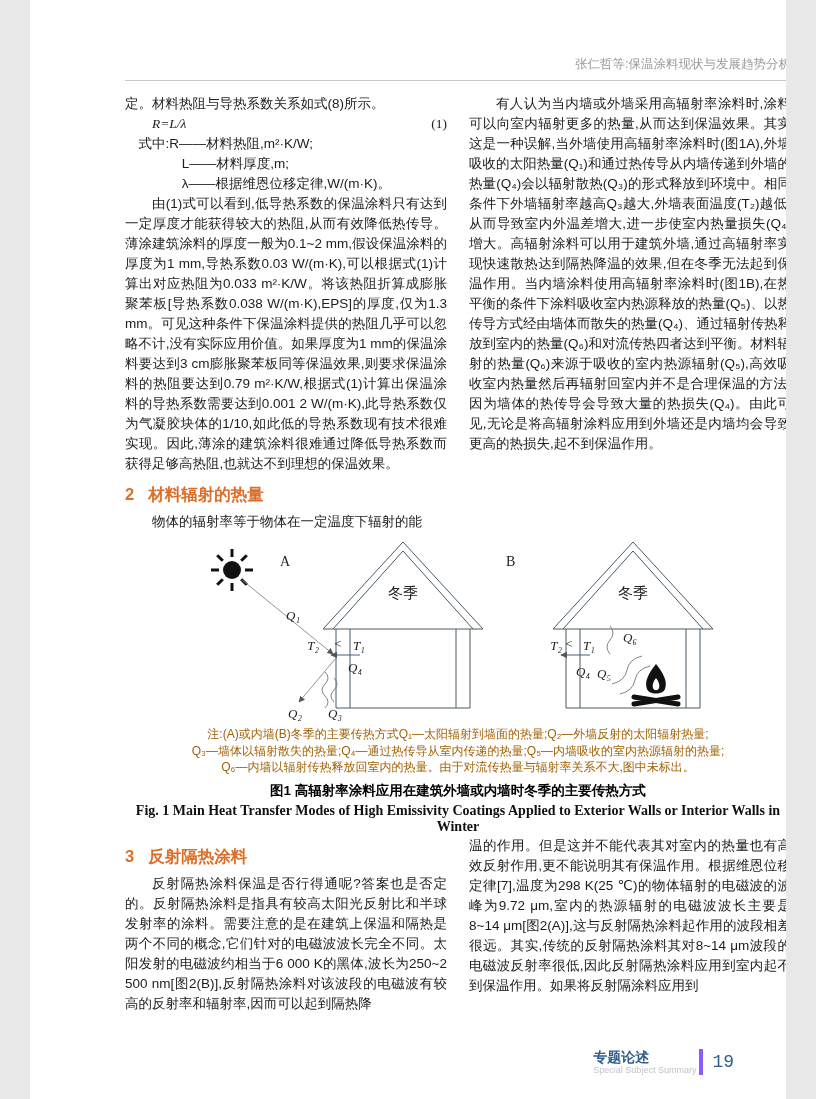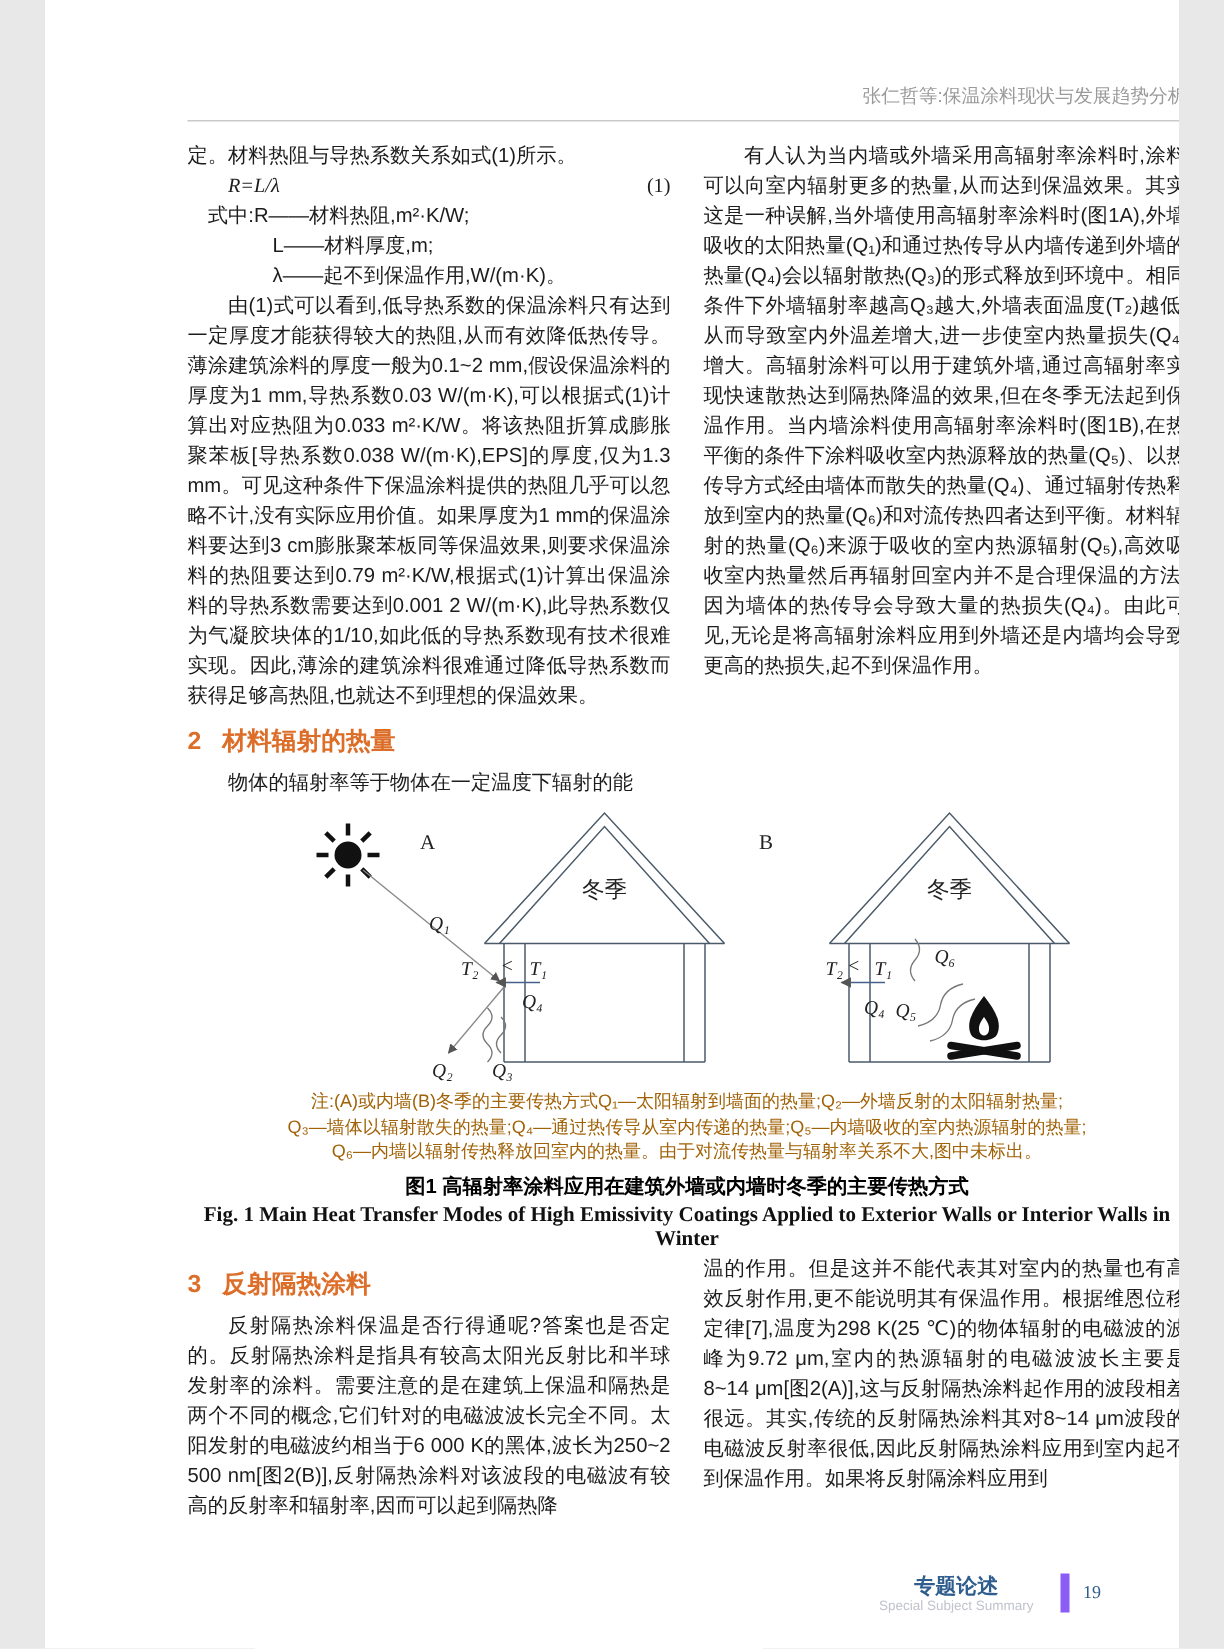--- a/index.html
+++ b/index.html
@@ -54,28 +54,28 @@
     font-size:14px; color:#111;
   }
 
   .cols-bottom { margin-top:1px; }
 
   .footer {
     position:absolute; right:52px; bottom:24px;
     display:flex; align-items:center;
   }
   .footer-labels {
-    text-align:center; padding-right:18px;
-    border-right:6px solid #8b5cf6; line-height:1.15;
+    text-align:left; padding-right:3px;
+    border-right:4px solid #8b5cf6; line-height:1.15;
   }
   .footer-zh { color:#2f5e8e; font-weight:bold; font-size:14px; }
   .footer-en { color:#c0c3cb; font-size:9px; }
   .page-num {
-    color:#2f5e8e; font-size:12px; padding-left:9px;
-    font-family:Liberation Serif, serif;
+    color:#2f5e8e; font-size:18px; padding-left:9px;
+    font-family:Liberation Mono, monospace;
   }
 
   .svgtext {
     font-family:"Liberation Serif","DejaVu Serif",serif;
     font-style:italic; font-size:13px; fill:#222;
   }
   .svgcjk {
     font-family:"Liberation Sans","DejaVu Sans",sans-serif;
     font-style:normal; font-size:15px; fill:#222;
   }
@@ -87,28 +87,28 @@
 </head>
 <body>
 
 <div class="page">
   <div class="content">
 
     <div class="running-head">张仁哲等:保温涂料现状与发展趋势分析</div>
 
     <div class="cols cols-top">
       <div class="col">
-        <p class="noindent">定。材料热阻与导热系数关系如式(1)所示。</p>
+        <p class="noindent">定。材料热阻与导热系数关系如式(8)所示。</p>
         <div class="formula-row">
           <span class="formula-body">R=L/λ</span>
           <span class="formula-num">(1)</span>
         </div>
         <p class="where1">式中:R——材料热阻,m²·K/W;</p>
         <p class="where2">L——材料厚度,m;</p>
-        <p class="where2">λ——起不到保温作用,W/(m·K)。</p>
+        <p class="where2">λ——根据维恩位移定律,W/(m·K)。</p>
         <p class="indent">由(1)式可以看到,低导热系数的保温涂料只有达到一定厚度才能获得较大的热阻,从而有效降低热传导。薄涂建筑涂料的厚度一般为0.1~2 mm,假设保温涂料的厚度为1 mm,导热系数0.03 W/(m·K),可以根据式(1)计算出对应热阻为0.033 m²·K/W。将该热阻折算成膨胀聚苯板[导热系数0.038 W/(m·K),EPS]的厚度,仅为1.3 mm。可见这种条件下保温涂料提供的热阻几乎可以忽略不计,没有实际应用价值。如果厚度为1 mm的保温涂料要达到3 cm膨胀聚苯板同等保温效果,则要求保温涂料的热阻要达到0.79 m²·K/W,根据式(1)计算出保温涂料的导热系数需要达到0.001 2 W/(m·K),此导热系数仅为气凝胶块体的1/10,如此低的导热系数现有技术很难实现。因此,薄涂的建筑涂料很难通过降低导热系数而获得足够高热阻,也就达不到理想的保温效果。</p>
         <h2 class="section-heading">
           <span class="snum">2</span><span>材料辐射的热量</span>
         </h2>
         <p class="indent">物体的辐射率等于物体在一定温度下辐射的能</p>
       </div>
       <div class="col">
         <p class="indent">有人认为当内墙或外墙采用高辐射率涂料时,涂料可以向室内辐射更多的热量,从而达到保温效果。其实这是一种误解,当外墙使用高辐射率涂料时(图1A),外墙吸收的太阳热量(Q₁)和通过热传导从内墙传递到外墙的热量(Q₄)会以辐射散热(Q₃)的形式释放到环境中。相同条件下外墙辐射率越高Q₃越大,外墙表面温度(T₂)越低,从而导致室内外温差增大,进一步使室内热量损失(Q₄)增大。高辐射涂料可以用于建筑外墙,通过高辐射率实现快速散热达到隔热降温的效果,但在冬季无法起到保温作用。当内墙涂料使用高辐射率涂料时(图1B),在热平衡的条件下涂料吸收室内热源释放的热量(Q₅)、以热传导方式经由墙体而散失的热量(Q₄)、通过辐射传热释放到室内的热量(Q₆)和对流传热四者达到平衡。材料辐射的热量(Q₆)来源于吸收的室内热源辐射(Q₅),高效吸收室内热量然后再辐射回室内并不是合理保温的方法,因为墙体的热传导会导致大量的热损失(Q₄)。由此可见,无论是将高辐射涂料应用到外墙还是内墙均会导致更高的热损失,起不到保温作用。</p>
       </div>
     </div>

